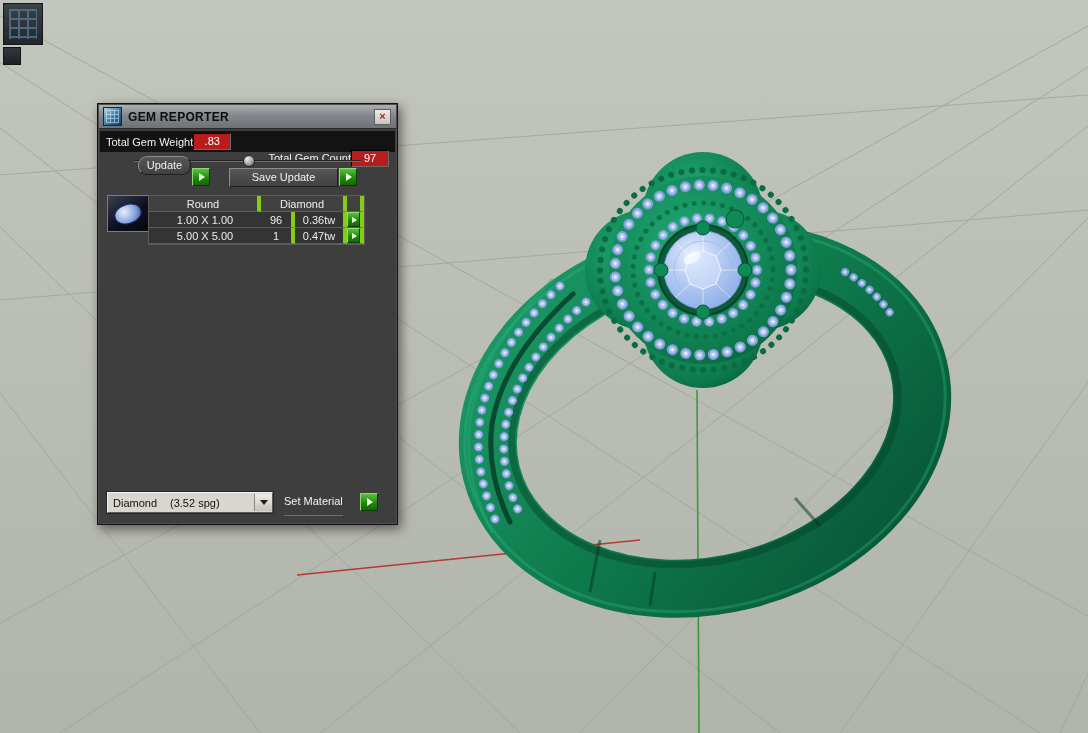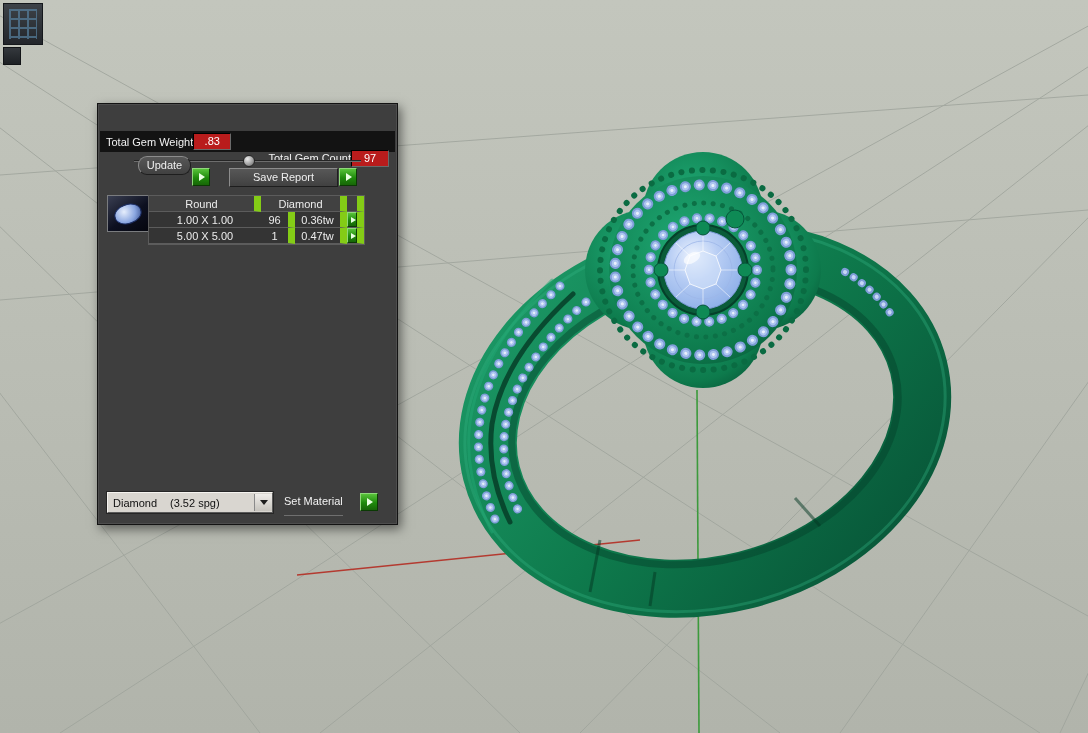--- a/index.html
+++ b/index.html
@@ -63,21 +63,21 @@
   .garr.cell{position:static;width:13px;height:13px;}
   .garr.cell .tri{border-left-width:5px;border-top-width:3px;border-bottom-width:3px;}
   .thumb{position:absolute;left:9px;top:91px;width:40px;height:35px;
     background:linear-gradient(145deg,#3a3f52,#0d1020 55%,#05060e);border:1px solid #7a7c7f;}
   .thumb .gem{position:absolute;left:6px;top:8px;width:26px;height:18px;border-radius:50%;
     background:radial-gradient(circle at 38% 32%,#e6eefc,#8aa6e0 55%,#2f4787);
     transform:rotate(-18deg);border:1px solid #1d2f66;}
   .gtable{position:absolute;left:50px;top:91px;display:grid;
     grid-template-columns:112px 34px 52px 17px;grid-auto-rows:16px;
     background:#343434;border:1px solid #5c5c5c;}
-  .gcell{border-right:7px solid #84cc16;border-bottom:1px solid #5c5c5c;display:flex;
+  .gcell{border-right:4px solid #84cc16;border-bottom:1px solid #5c5c5c;display:flex;
     align-items:center;justify-content:center;color:#ececec;font-size:11px;overflow:hidden;}
   .gcell:nth-child(4n){border-right:none;}
   .ghead{background:#414141;}
   .span2{grid-column:2/4;}
   .dropdown{position:absolute;left:9px;top:388px;width:164px;height:19px;
     background:#d9d6d0;display:flex;align-items:center;color:#101010;
     border:1px solid;border-color:#f5f3ef #5a5a5a #5a5a5a #f5f3ef;outline:1px solid #262626;}
   .ddname{margin-left:5px;} .dddetail{margin-left:13px;}
   .ddbtn{margin-left:auto;width:17px;height:17px;display:flex;align-items:center;
     justify-content:center;background:linear-gradient(#efede9,#c6c3bd);
@@ -209,40 +209,45 @@
       </g>
     </g>
   </g>
 </svg>
 
 <div class="corner-icon"></div>
 <div class="corner-icon-small"></div>
 
 <div class="dialog">
 
+  <div class="titlebar">
+    <span class="titleicon"></span>
+    <span class="title">GEM REPORTER</span>
+    <span class="closebtn">×</span>
+  </div>
 
   <div class="strip">
     <span class="sgrp">
       <span>Total Gem Weight</span>
       <span class="vfield">.83</span>
     </span>
     <span class="sgrp right">
       <span>Total Gem Count</span>
       <span class="vfield">97</span>
     </span>
   </div>
 
   <div class="slider-track"></div>
   <div class="slider-handle"></div>
 
   <div class="btn btn-update">Update</div>
   <span class="garr garr1">
     <span class="tri"></span>
   </span>
-  <div class="btn btn-save">Save Report</div>
+  <div class="btn btn-save">Save Update</div>
   <span class="garr garr2">
     <span class="tri"></span>
   </span>
 
   <div class="thumb">
     <span class="gem"></span>
   </div>
 
   <div class="gtable">
     <div class="gcell ghead">Round</div>

